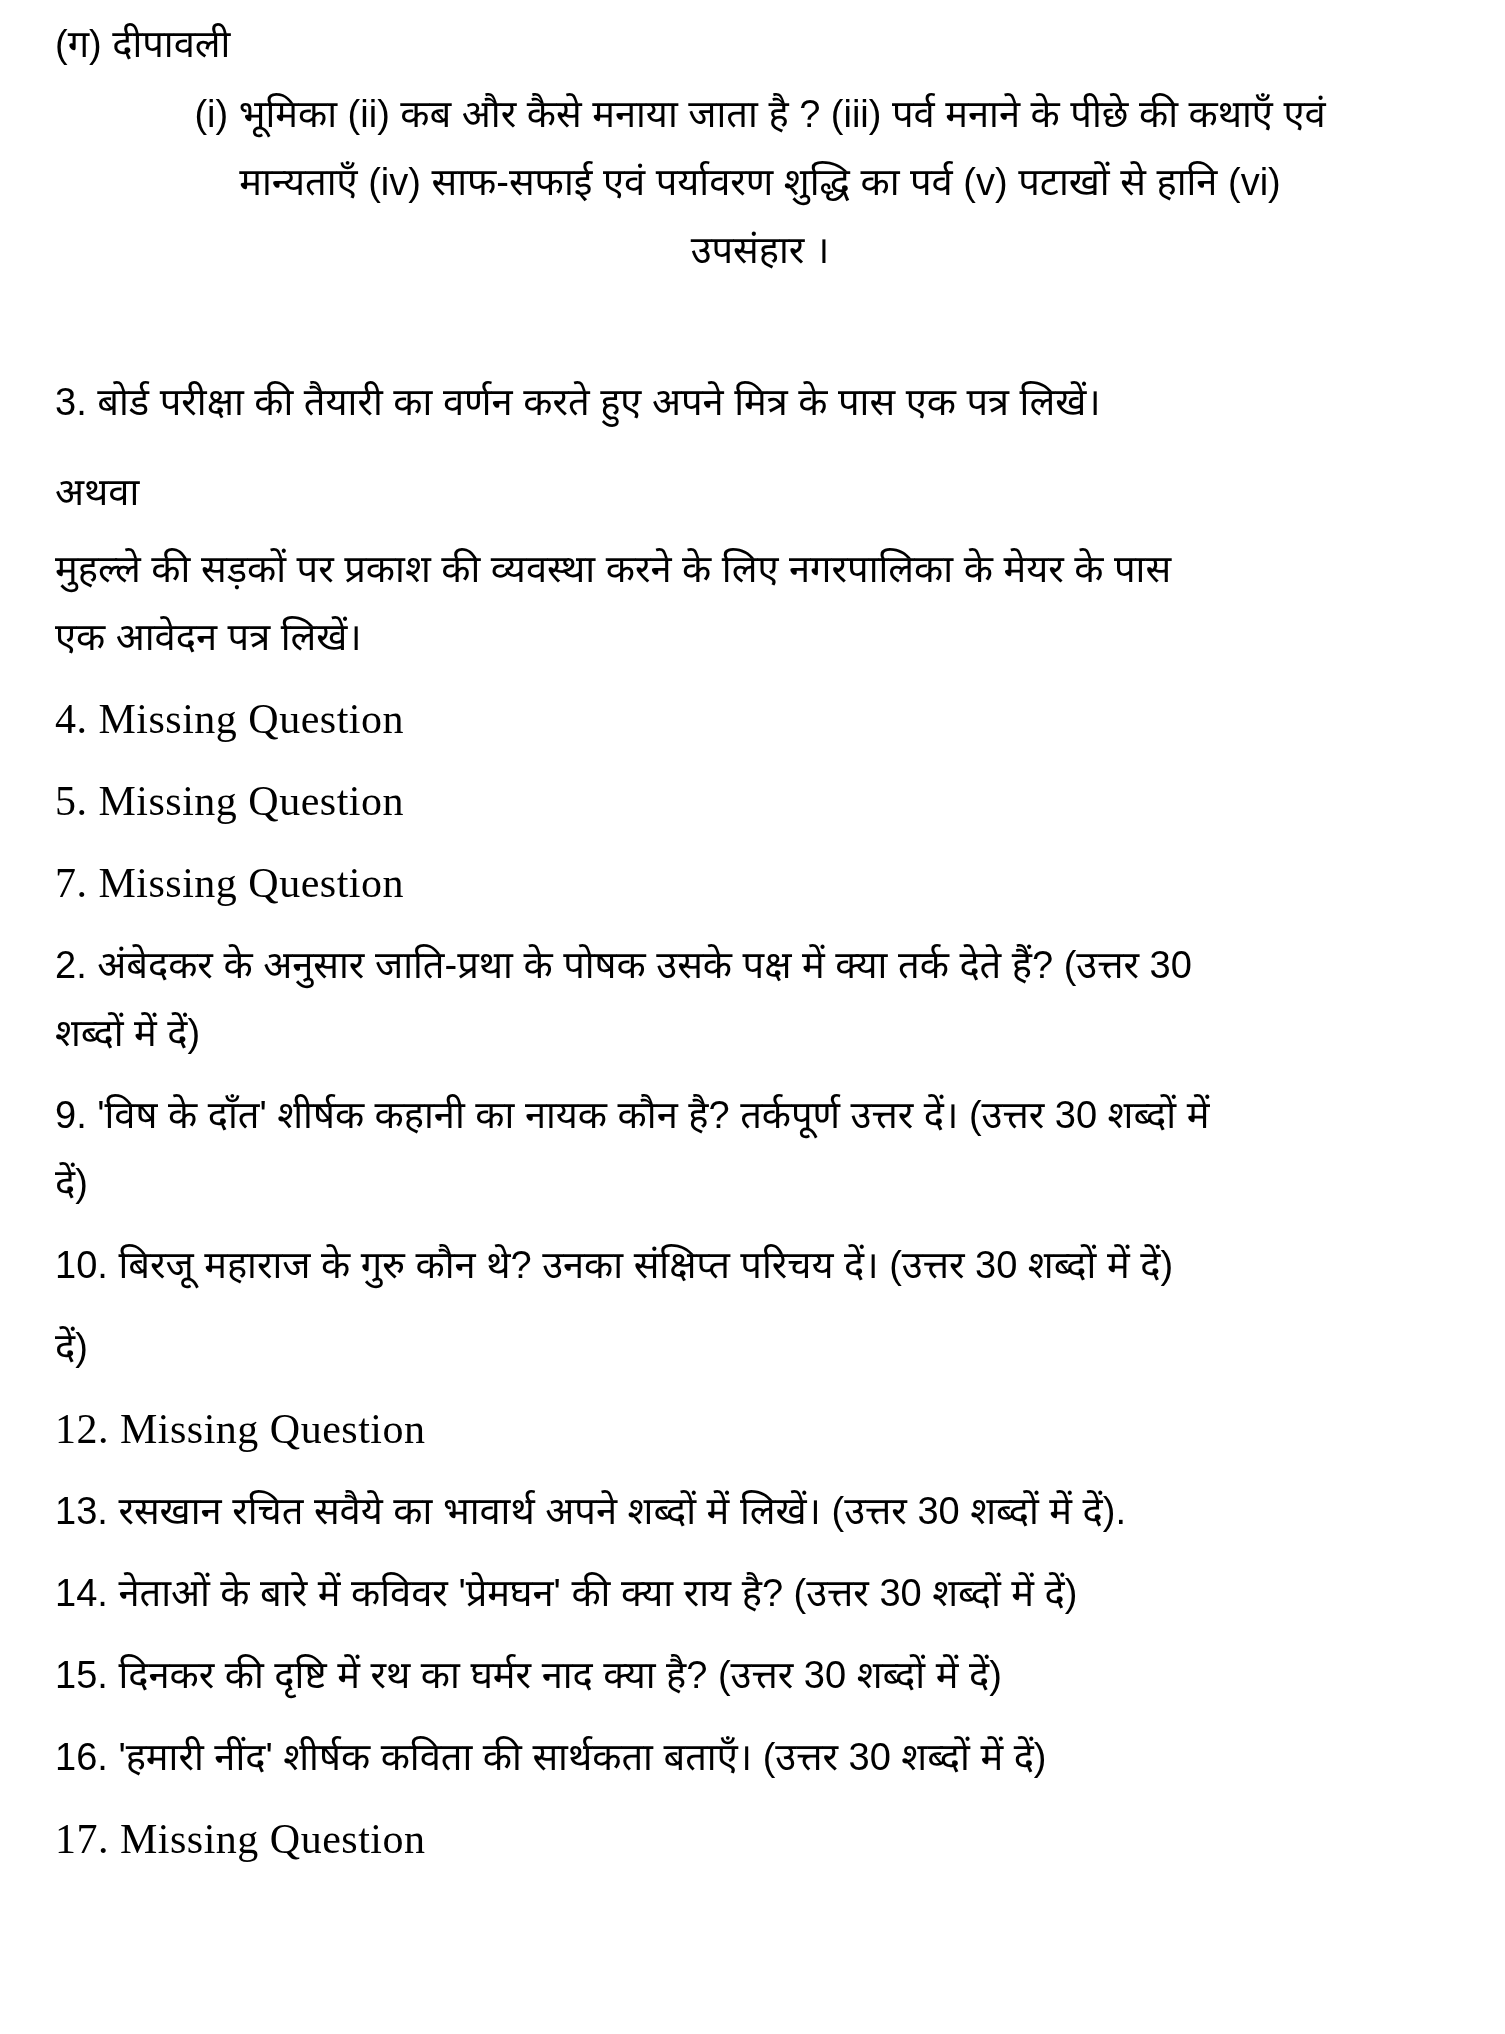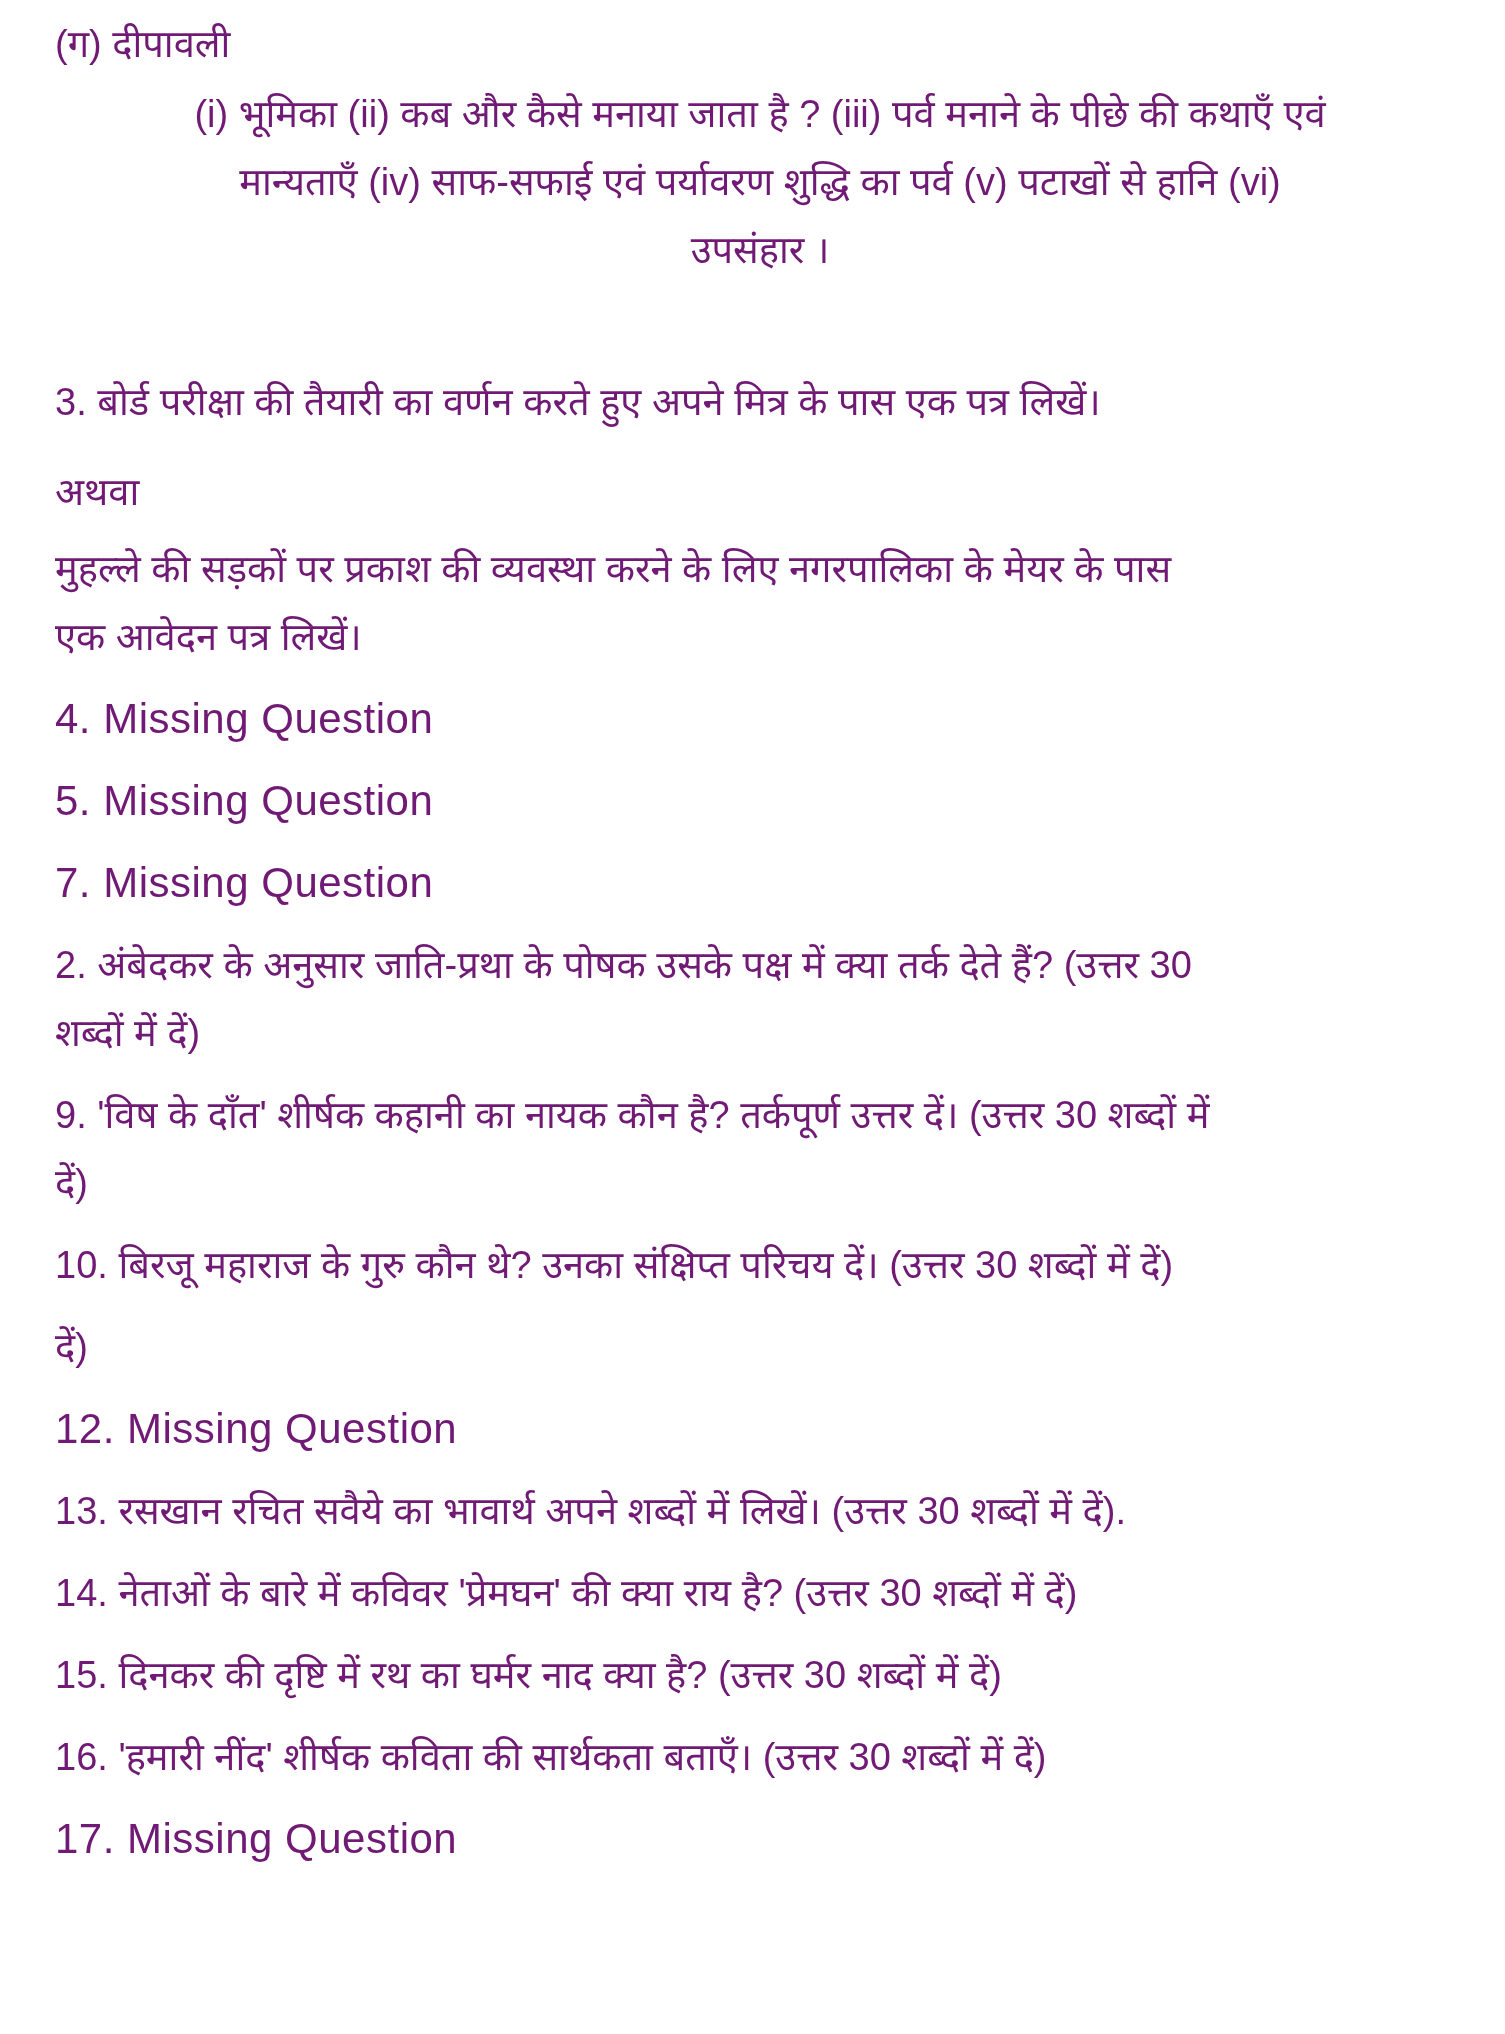--- a/index.html
+++ b/index.html
@@ -7,34 +7,34 @@
     padding: 0;
     background: #ffffff;
   }
   .page {
     position: relative;
     width: 1505px;
     height: 2034px;
     box-sizing: border-box;
     padding: 10px 40px 0 55px;
     background: #ffffff;
-    color: #701a75;
+    color: #000000;
     font-family: "Liberation Sans", "DejaVu Sans", sans-serif;
     overflow: hidden;
     border-radius: 14px;
   }
   .block { margin: 0 0 14px 0; }
   .line {
     height: 68px;
     line-height: 68px;
     white-space: nowrap;
     overflow: visible;
   }
   .hi .line { font-size: 38px; }
-  .en .line { font-size: 42px; letter-spacing: 0.5px; }
+  .en .line { font-size: 42px; letter-spacing: 0.5px; font-family: Liberation Serif, serif; }
 
   
   .b-heading  { margin-bottom: 2px; }
   .b-outline  { margin-bottom: 84px; text-align: center; }
   .b-q3       { margin-bottom: 22px; }
   .b-or       { margin-bottom: 9px; }
 </style>
 </head>
 <body>
 

